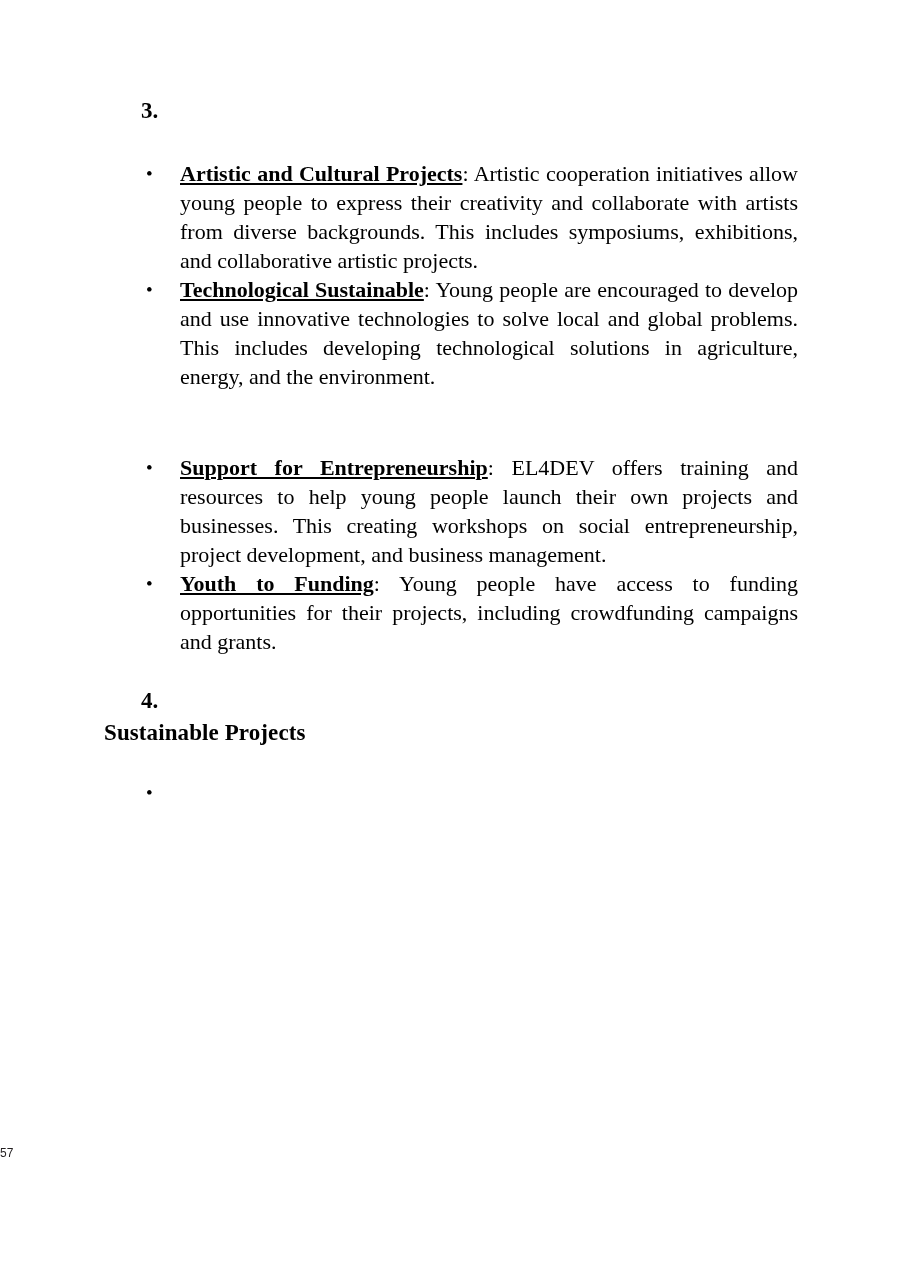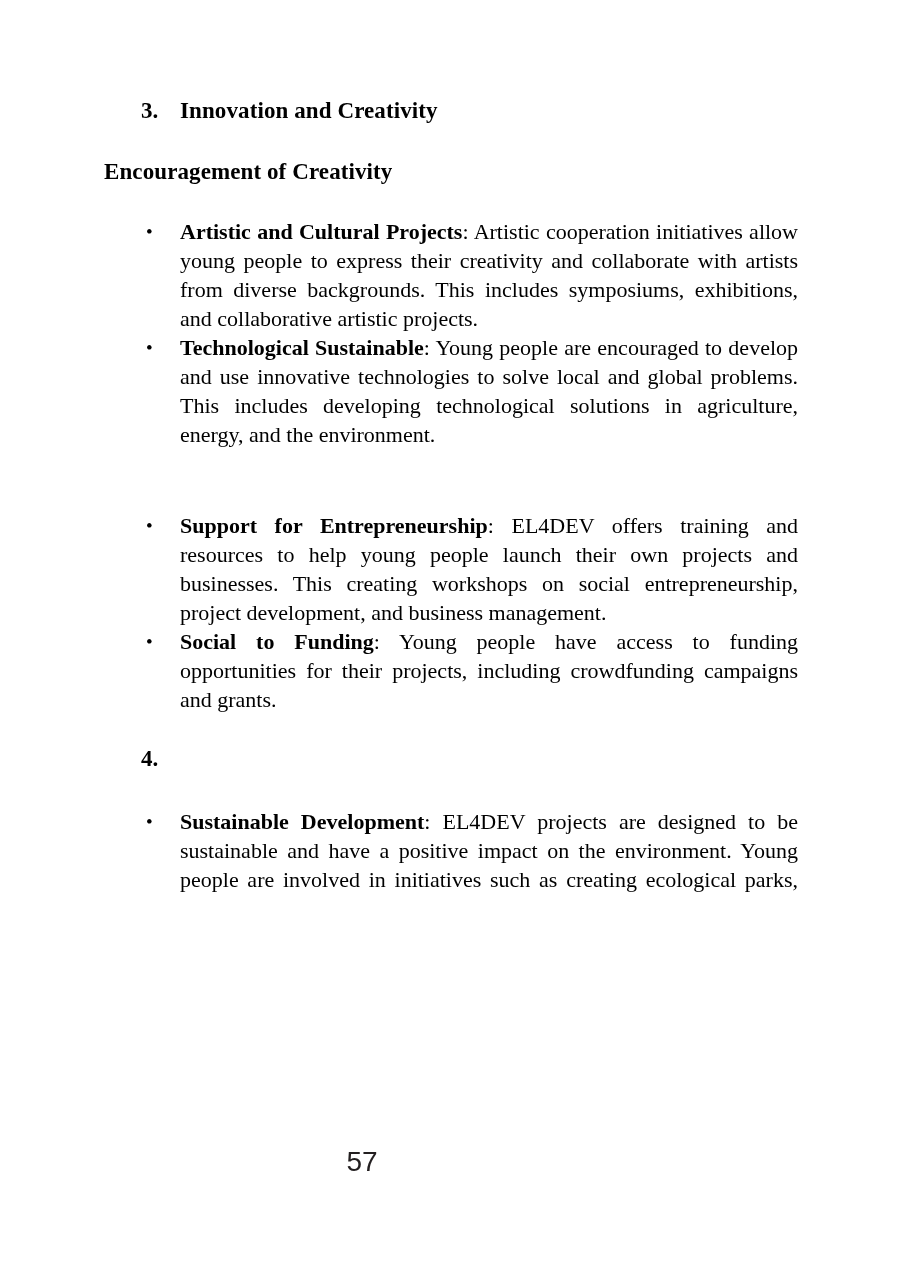--- a/index.html
+++ b/index.html
@@ -72,20 +72,21 @@
   }
   .bullets li .dot {
     position: absolute;
     left: 42px;
     top: 0;
     font-size: 19px;
     line-height: 29px;
   }
   .bullets li b {
     font-weight: bold;
+    text-decoration: underline;
   }
   
   .bullets li.clipped > .body-text {
     display: block;
   }
   .bullets li.clipped > .body-text::after {
     content: "";
     display: inline-block;
     width: 100%;
     height: 0;
@@ -96,72 +97,70 @@
   .sp-after-subheading { height: 31px; }
   .sp-after-list       { height: 31px; }
   .sp-before-numheading{ height: 30px; }
 
   
   .page-number {
     position: absolute;
     left: 0;
     top: 1146px;
     width: 724px;
-    text-align: center;
     font-family: "Liberation Sans", "DejaVu Sans", sans-serif;
-    font-size: 28px;
+    font-size: 12px;
     color: #231f20;
   }
 </style>
 </head>
 <body>
 
 <div class="page">
   <div class="content">
 
     <div class="num-heading">
-      <span class="num">3.</span><span>Innovation and Creativity</span>
+      <span class="num">3.</span>
     </div>
     <div class="sp-after-numheading"></div>
 
-    <div class="sub-heading">Encouragement of Creativity</div>
     <div class="sp-after-subheading"></div>
 
     <ul class="bullets">
       <li>
         <span class="dot">•</span><b>Artistic and Cultural Projects</b><span>: </span><span>Artistic cooperation initiatives allow young people to express their creativity and collaborate with artists from diverse backgrounds. This includes symposiums, exhibitions, and collaborative artistic projects.</span>
       </li>
       <li>
         <span class="dot">•</span><b>Technological Sustainable</b><span>: </span><span>Young people are encouraged to develop and use innovative technologies to solve local and global problems. This includes developing technological solutions in agriculture, energy, and the environment.</span>
       </li>
     </ul>
     <div class="sp-after-list"></div>
 
     <div class="sp-after-subheading"></div>
 
     <ul class="bullets">
       <li>
         <span class="dot">•</span><b>Support for Entrepreneurship</b><span>: </span><span>EL4DEV offers training and resources to help young people launch their own projects and businesses. This creating workshops on social entrepreneurship, project development, and business management.</span>
       </li>
       <li>
-        <span class="dot">•</span><b>Social to Funding</b><span>: </span><span>Young people have access to funding opportunities for their projects, including crowdfunding campaigns and grants.</span>
+        <span class="dot">•</span><b>Youth to Funding</b><span>: </span><span>Young people have access to funding opportunities for their projects, including crowdfunding campaigns and grants.</span>
       </li>
     </ul>
     <div class="sp-before-numheading"></div>
 
     <div class="num-heading">
       <span class="num">4.</span>
     </div>
     <div class="sp-after-numheading"></div>
 
+    <div class="sub-heading">Sustainable Projects</div>
     <div class="sp-after-subheading"></div>
 
     <ul class="bullets">
       <li class="clipped">
         <span class="dot">•</span>
-          <span class="body-text"><b>Sustainable Development</b><span>: </span><span>EL4DEV projects are designed to be sustainable and have a positive impact on the environment. Young people are involved in initiatives such as creating ecological parks,</span></span>
       </li>
     </ul>
 
   </div>
 
   <div class="page-number">57</div>
 </div>
 
 </body></html>

